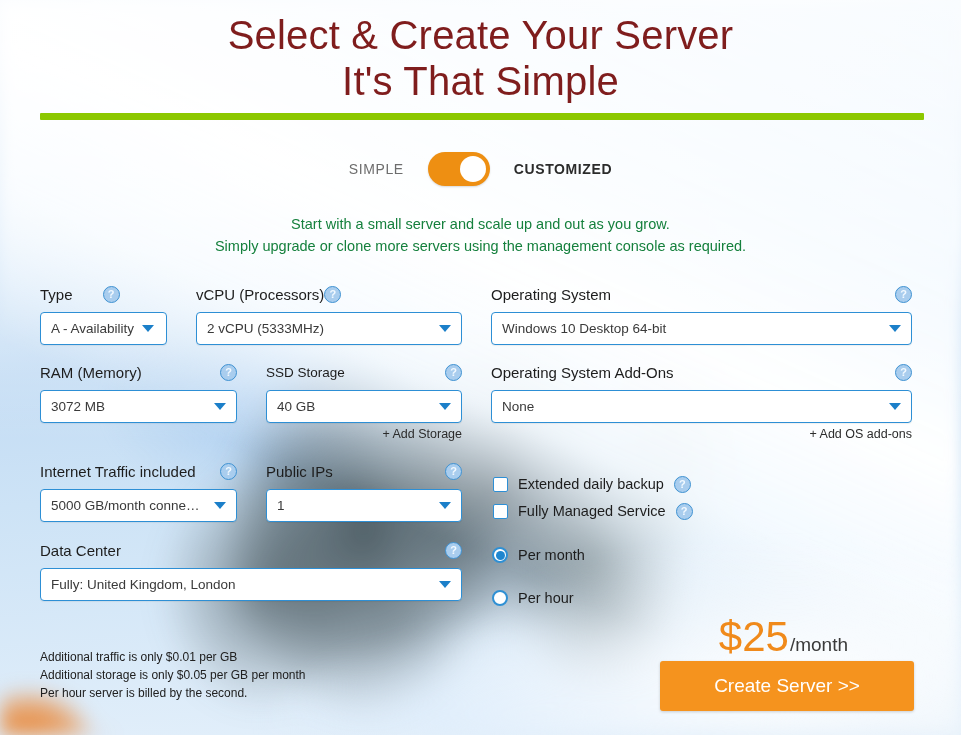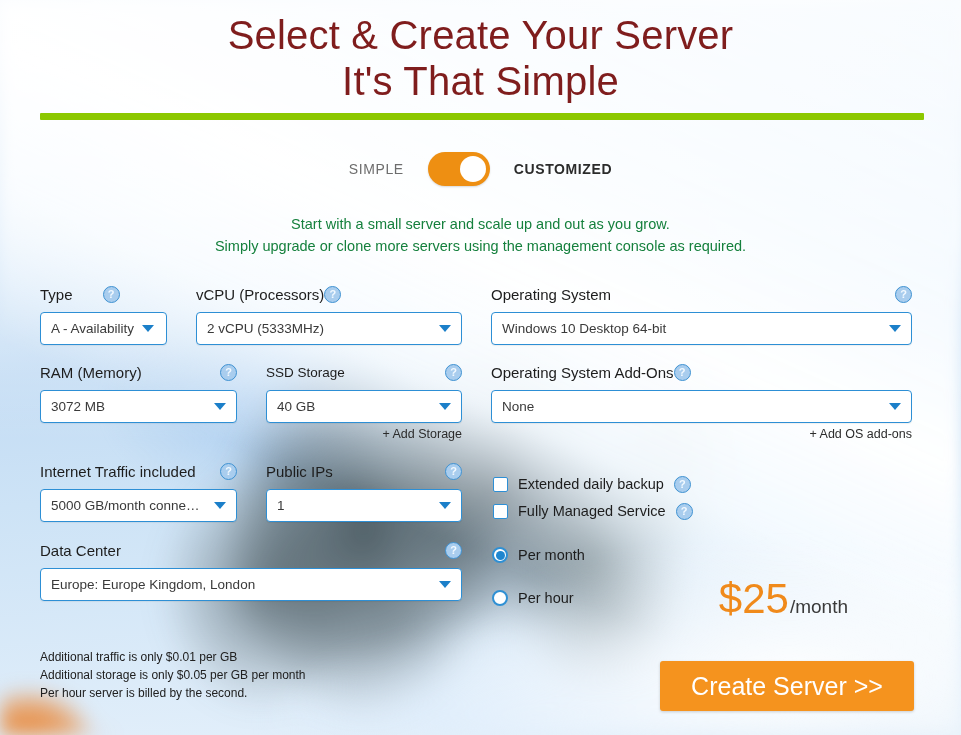--- a/index.html
+++ b/index.html
@@ -166,27 +166,27 @@
   }
   .radio .dot { width: 9px; height: 9px; border-radius: 50%; background: #1f86cf; }
   .radio.off .dot { background: transparent; }
   .optlabel { font-size: 14.5px; color: #1d1d1d; white-space: nowrap; }
 
   
   .price {
     position: absolute; right: 113px; top: 578px;
     display: flex; align-items: baseline; color: #f08a1b;
   }
-  .price .amount { font-size: 42px; line-height: 42px; font-weight: 400; }
+  .price .amount { font-size: 42px; line-height: 42px; font-weight: 400; margin-top: 38px; }
   .price .per { font-size: 19px; color: #3a3a3a; margin-left: 1px; }
 
   .cta {
     position: absolute; left: 660px; top: 661px;
     width: 254px; height: 50px; background: #f5931e; border-radius: 3px;
-    color: #fff; font-size: 25px;
+    color: #fff; font-size: 19px;
     display: flex; align-items: center; justify-content: center;
     cursor: pointer; box-shadow: 0 1px 3px rgba(0,0,0,.18);
   }
 
   
   .notes {
     position: absolute; left: 40px; top: 648px;
     font-size: 12px; line-height: 18px; color: #202020;
   }
 </style>
@@ -274,21 +274,21 @@
         <span class="help">?</span>
       </div>
       <div class="select">
         <span class="val">40 GB</span>
         <span class="caret"></span>
       </div>
       <div class="addlink">+ Add Storage</div>
     </div>
 
     <div class="field" style="left:491px; top:78px; width:421px;">
-      <div class="flabel" style="justify-content:flex-start;">
+      <div class="flabel" style="justify-content:space-between;">
         <span class="txt">Operating System Add-Ons</span>
         <span class="help">?</span>
       </div>
       <div class="select">
         <span class="val">None</span>
         <span class="caret"></span>
       </div>
       <div class="addlink">+ Add OS add-ons</div>
     </div>
 
@@ -313,21 +313,21 @@
         <span class="caret"></span>
       </div>
     </div>
 
     <div class="field" style="left:40px; top:256px; width:422px;">
       <div class="flabel" style="justify-content:space-between;">
         <span class="txt">Data Center</span>
         <span class="help">?</span>
       </div>
       <div class="select">
-        <span class="val">Europe: Europe Kingdom, London</span>
+        <span class="val">Fully: United Kingdom, London</span>
         <span class="caret"></span>
       </div>
     </div>
 
     <div class="optgroup" style="left:493px; top:188px;">
       <div class="optrow">
         <span class="cbox"></span>
         <span class="optlabel">Extended daily backup</span>
         <span class="help">?</span>
       </div>

